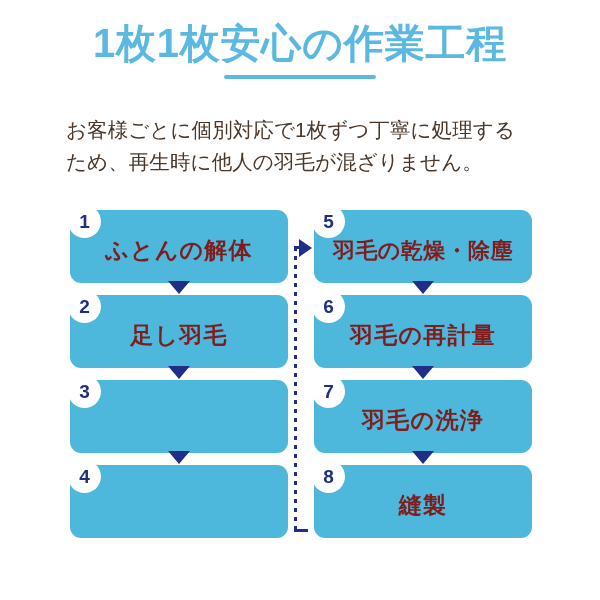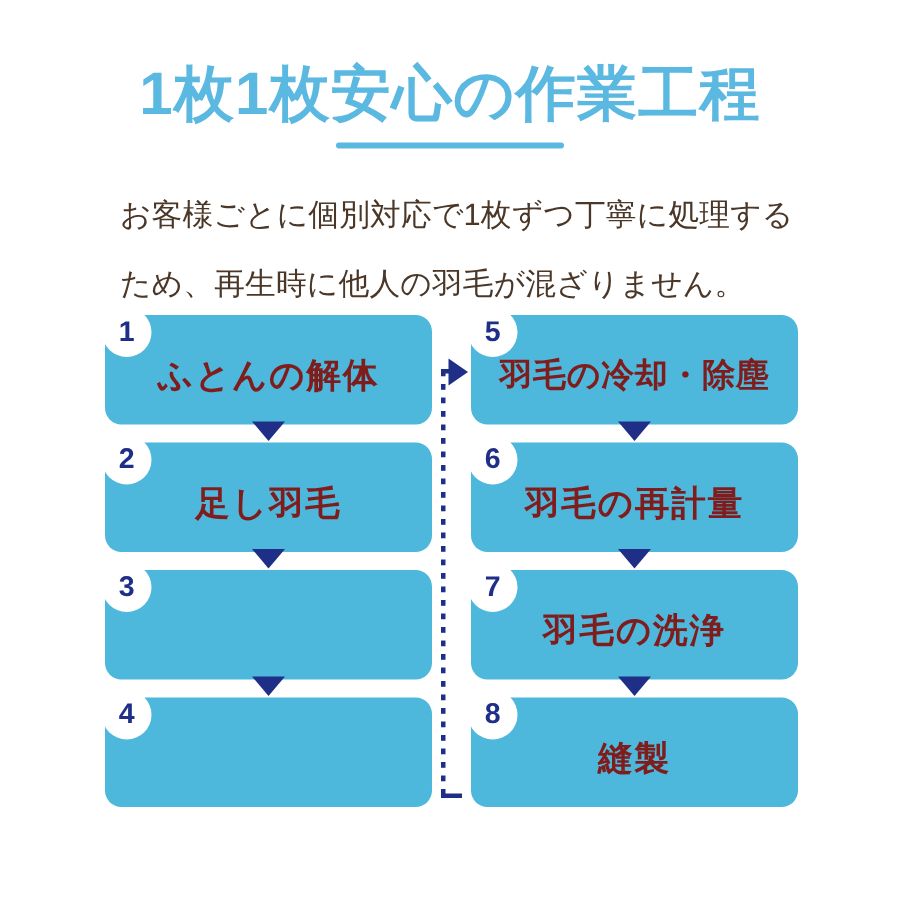--- a/index.html
+++ b/index.html
@@ -25,21 +25,21 @@
   
   .header {
     position: absolute;
     left: 0;
     top: 0;
     width: 600px;
     text-align: center;
   }
   .page-title {
     margin: 0;
-    padding-top: 40px;
+    padding-top: 20px;
     font-size: 40px;
     line-height: 1.15;
     font-weight: 700;
     letter-spacing: 0.02em;
     color: #5bb8e0;
     white-space: nowrap;
   }
   .title-rule {
     width: 152px;
     height: 4px;
@@ -53,21 +53,21 @@
     position: absolute;
     left: 66px;
     top: 114px;
     width: 478px;
     font-size: 20.5px;
     line-height: 1.58;
     color: #4a3728;
     letter-spacing: 0.005em;
   }
   .lead p {
-    margin: 14px;
+    margin: 0;
   }
 
   
   .flow {
     position: absolute;
     left: 0;
     top: 0;
     width: 600px;
     height: 600px;
   }
@@ -219,21 +219,21 @@
 
     <div class="connector"></div>
     <div class="connector-bottom"></div>
     <div class="connector-stub"></div>
     <div class="connector-arrow"></div>
 
     <div class="column column-right">
 
       <div class="step compact">
         <span class="badge">5</span>
-        <span class="step-label">羽毛の冷却・除塵</span>
+        <span class="step-label">羽毛の乾燥・除塵</span>
         <span class="down-arrow"></span>
       </div>
 
       <div class="step">
         <span class="badge">6</span>
         <span class="step-label">羽毛の再計量</span>
         <span class="down-arrow"></span>
       </div>
 
       <div class="step">

